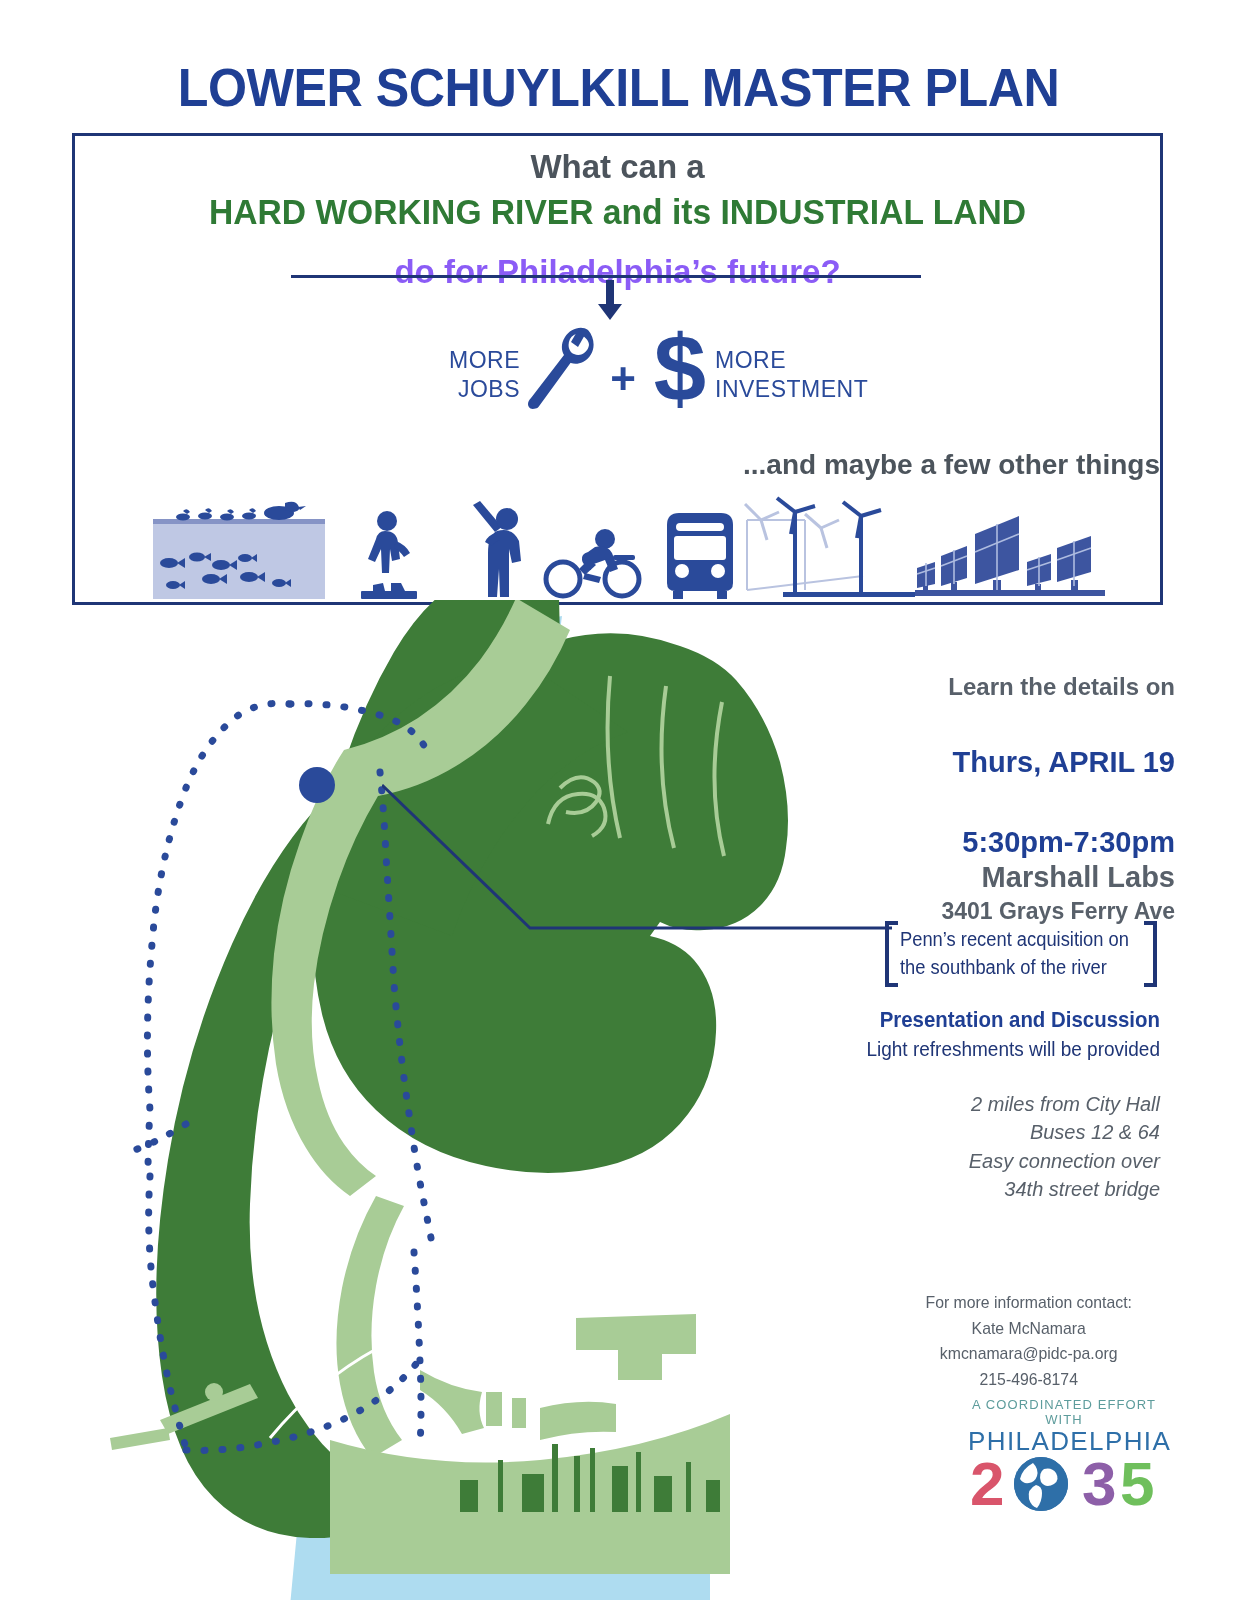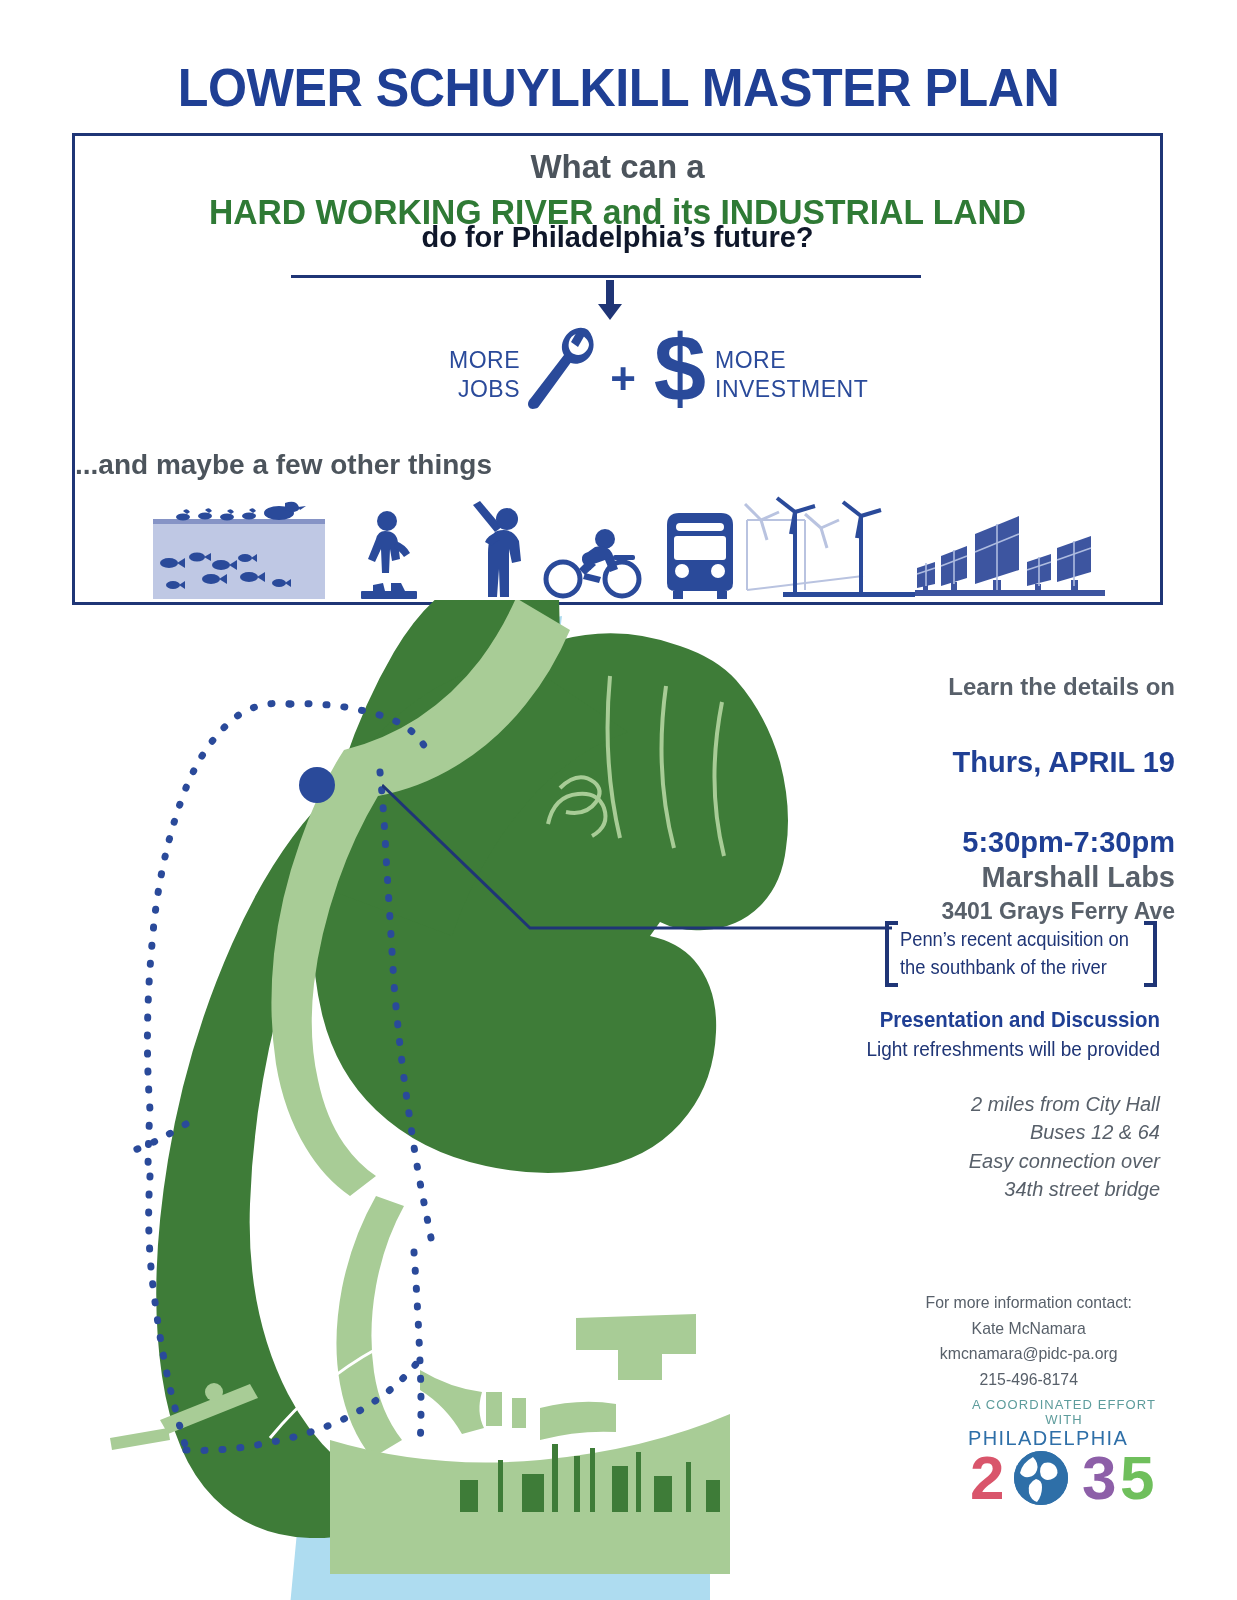--- a/index.html
+++ b/index.html
@@ -36,21 +36,21 @@
   .header-box {
     position: absolute;
     left: 72px; top: 133px;
     width: 1091px; height: 472px;
     border: 3px solid #1F3576;
     background: #ffffff;
   }
   .q-line { text-align: center; font-weight: bold; line-height: 1.18; }
   .q1 { position:absolute; left:0; top:12px; width:100%; font-size:33px; color:#4C545C; }
   .q2 { position:absolute; left:0; top:55px; width:100%; font-size:35px; color:#2F7A35; transform: scaleX(0.96);}
-  .q3 { position:absolute; left:0; top:84px; width:100%; font-size:29px; color:#0f172a; }
+  .q3 { position:absolute; left:0; top:117px; width:100%; font-size:33px; color:#8b5cf6; }
 
   .q-underline {
     position: absolute;
     left: 216px; top: 139px;
     width: 630px; height: 3px;
     background: #1F3576;
   }
 
   
   .down-arrow { position:absolute; left:521px; top:144px; width:28px; height:40px; }
@@ -73,21 +73,21 @@
     line-height: 1; font-family: "Liberation Sans", sans-serif;
   }
   .more-invest {
     position:absolute; left:640px; top:20px; width:200px;
     text-align:left; font-size:23px; color:#2A4A9A; line-height:1.25;
     letter-spacing: 0.5px;
   }
 
   .maybe-line {
     position:absolute; left:0; top:313px; width:100%;
-    text-align:left; font-size:28px; font-weight:bold; color:#4C545C;
+    text-align:right; font-size:28px; font-weight:bold; color:#4C545C;
   }
 
   
   .icon-strip {
     position: absolute; left: 0; top: 358px;
     width: 1091px; height: 105px;
   }
   .strip-item { position: absolute; bottom: 0; }
 
   
@@ -157,21 +157,21 @@
   }
   .contact-line { font-size: 17px; line-height: 1.5; transform: scaleX(0.93); transform-origin: right center; }
 
   
   .logo2035 { position: absolute; left: 968px; top: 1397px; width: 192px; }
   .logo-kicker {
     font-size: 13px; letter-spacing: 1.1px; color:#5D9C9C;
     text-align:center; width:100%;
   }
   .logo-philly {
-    font-size: 20px; letter-spacing: 1.4px; color:#2E6FA8;
+    font-size: 26px; letter-spacing: 1.4px; color:#2E6FA8;
     text-align:left; width:100%; line-height: 1.05; margin-top:1px;
   }
   .logo-digits {
     position: relative; width: 100%; height: 58px; margin-top: -2px;
   }
   .dg {
     position:absolute; font-size: 62px; font-weight: bold; line-height: 1;
     font-family: "Liberation Sans", sans-serif;
   }
   .dg2 { left: 2px;  top: 0; color:#D9556B; }

